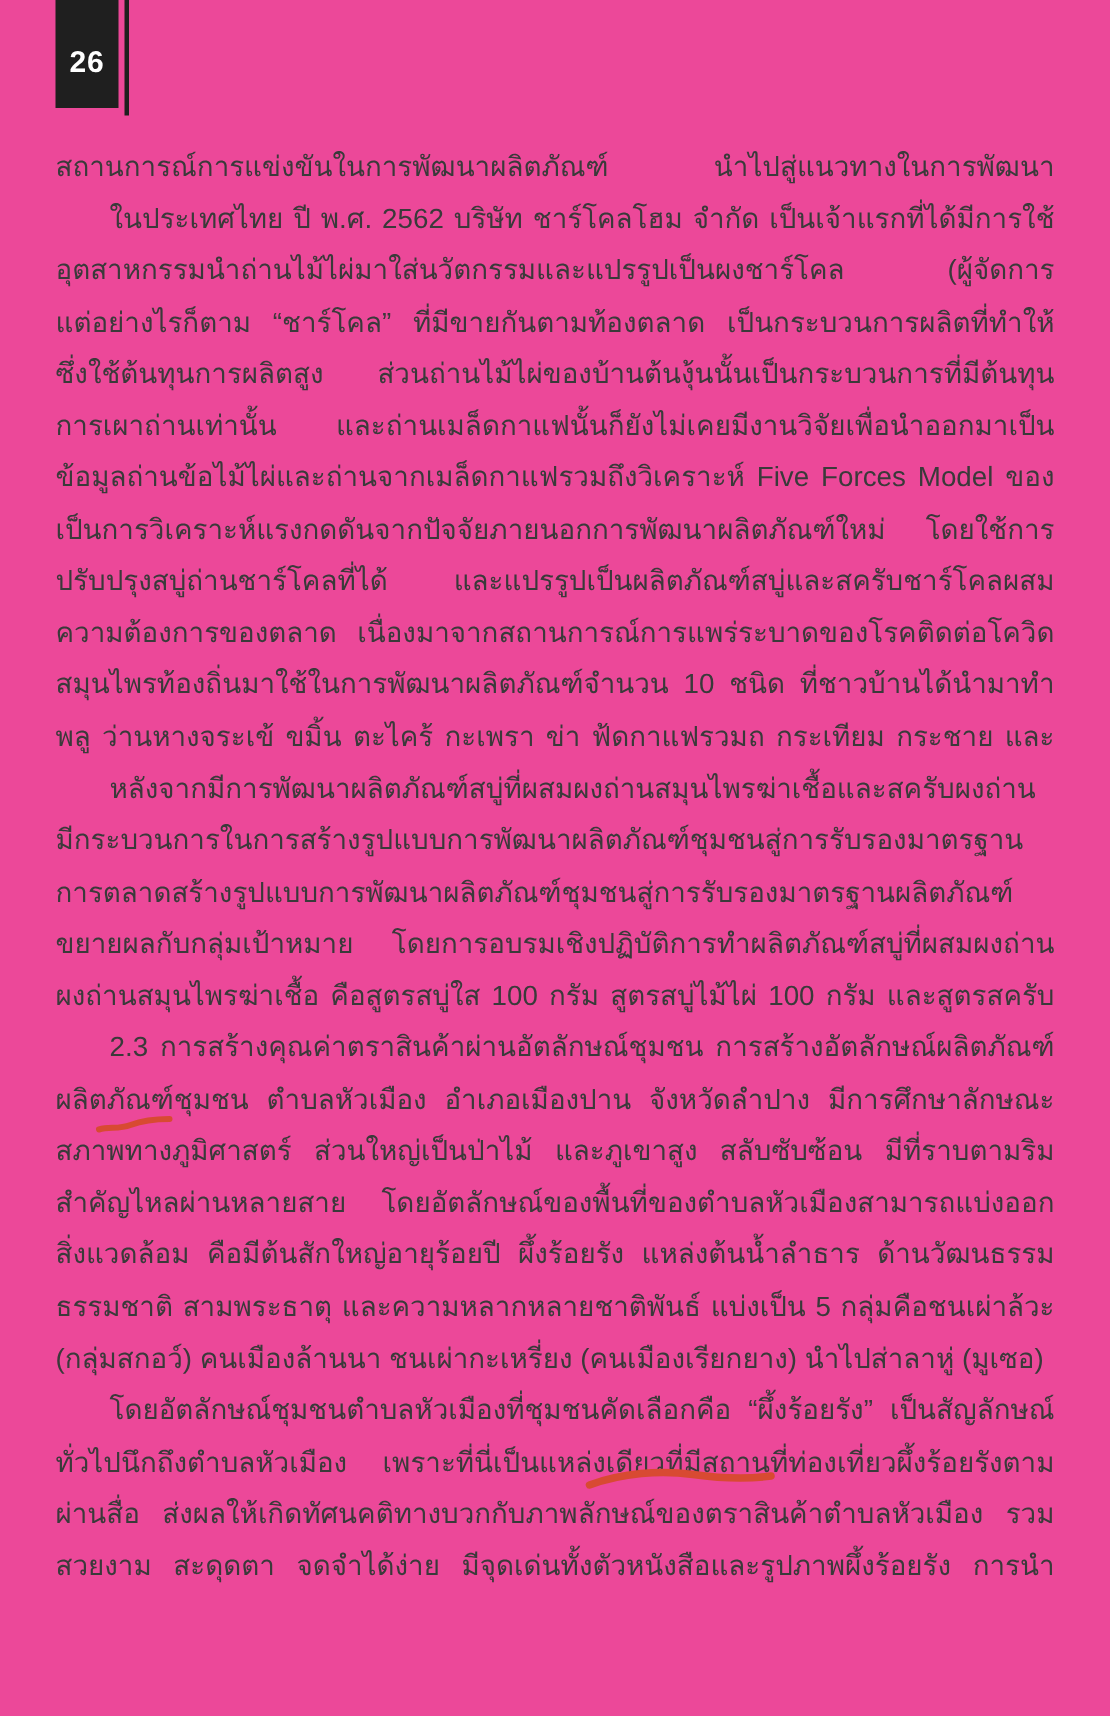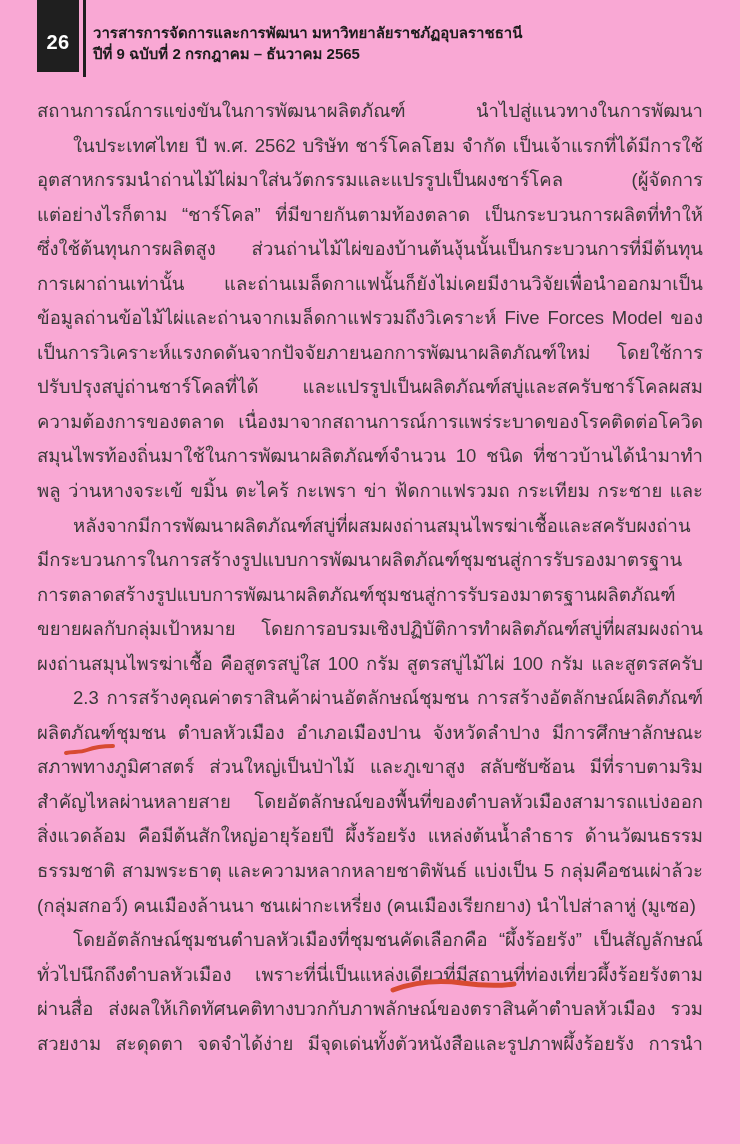--- a/index.html
+++ b/index.html
@@ -1,18 +1,18 @@
 <!DOCTYPE html>
 <html><head>
 <meta charset="utf-8">
 <style>
   html,body{margin:0;padding:0;}
   body{background:#e8e8e8;font-family:"Liberation Sans","DejaVu Sans",sans-serif;}
   .page{
-    position:relative;width:740px;height:1144px;background:#f9a8d4;
+    position:relative;width:740px;height:1144px;background:#ec4899;
     margin:0 auto;overflow:hidden;color:#3a3a3a;
   }
   
   .pagenum-box{
     position:absolute;left:37px;top:0;width:42px;height:72px;
     background:#1f1f1f;color:#ffffff;
     display:flex;align-items:center;justify-content:center;
     padding-top:12px;box-sizing:border-box;
     font-size:20px;font-weight:bold;letter-spacing:0.5px;
   }
@@ -44,24 +44,20 @@
 </head>
 <body>
 
 <div class="page">
 
   <div class="pagenum-box">
     <span>26</span>
   </div>
   <div class="header-rule"></div>
 
-  <div class="header-text">
-    <div>วารสารการจัดการและการพัฒนา มหาวิทยาลัยราชภัฏอุบลราชธานี</div>
-    <div>ปีที่ 9 ฉบับที่ 2 กรกฎาคม – ธันวาคม 2565</div>
-  </div>
 
   <div class="article-body">
       <div class="paragraph">
         <div class="line">สถานการณ์การแข่งขันในการพัฒนาผลิตภัณฑ์ นำไปสู่แนวทางในการพัฒนาผลิตภัณฑ์ของกลุ่มวิสาหกิจถ่านไม้ไผ่</div>
       </div>
       <div class="paragraph">
         <div class="line indent">ในประเทศไทย ปี พ.ศ. 2562 บริษัท ชาร์โคลโฮม จำกัด เป็นเจ้าแรกที่ได้มีการใช้ผงชาร์โคลใน</div>
         <div class="line">อุตสาหกรรมนำถ่านไม้ไผ่มาใส่นวัตกรรมและแปรรูปเป็นผงชาร์โคล (ผู้จัดการออนไลน์, 2562) แต่อย่างไรก็ตาม</div>
         <div class="line">แต่อย่างไรก็ตาม “ชาร์โคล” ที่มีขายกันตามท้องตลาด เป็นกระบวนการผลิตที่ทำให้เกิดเป็น Activate Carbon</div>
         <div class="line">ซึ่งใช้ต้นทุนการผลิตสูง ส่วนถ่านไม้ไผ่ของบ้านต้นงุ้นนั้นเป็นกระบวนการที่มีต้นทุนการผลิตต่ำ เนื่องจากเป็นเพียง</div>

